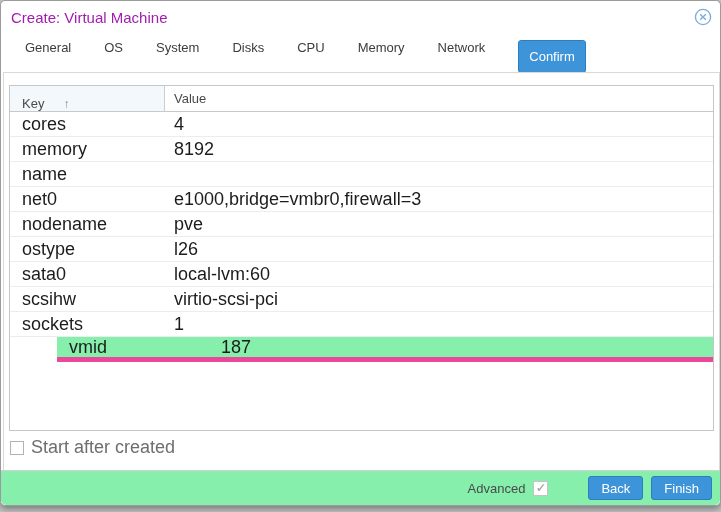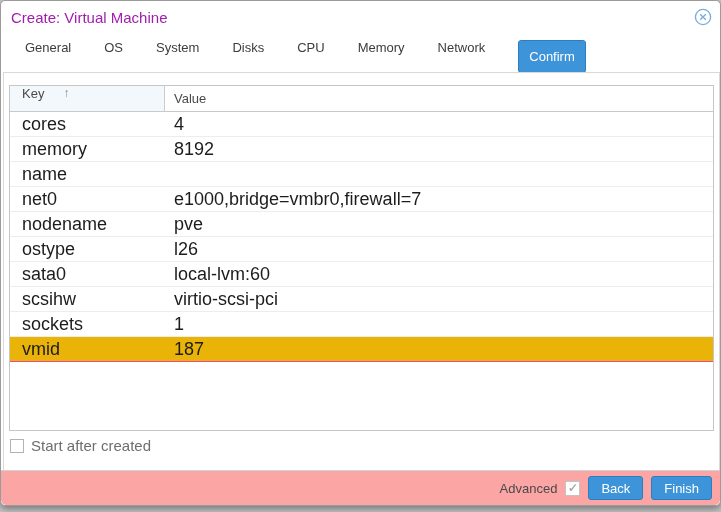--- a/index.html
+++ b/index.html
@@ -25,50 +25,50 @@
   
   .form-panel { position:absolute; left:2px; top:71px; width:717px; height:399px;
     border:1px solid #d9d9d9; background:#fff; }
 
   
   .grid { position:absolute; left:5px; top:12px; width:705px; height:346px;
     border:1px solid #c6c6c6; background:#fff; overflow:hidden; }
   .grid-header { display:flex; height:26px; border-bottom:1px solid #c9c9c9;
     font-size:13px; color:#4a4a4a; }
   .col-key-hd { width:155px; background:#f2f8fc; border-right:1px solid #cdcdcd;
-    display:flex; align-items:flex-start; padding-left:12px; gap:19px; cursor:pointer; }
+    display:flex; align-items:flex-end; padding-left:12px; gap:19px; cursor:pointer; }
   .col-val-hd { flex:1; display:flex; align-items:center; padding-left:9px; cursor:pointer;text-align:right; }
   .sort-arrow { color:#8a8a8a; font-size:12px; }
   .grid-row { display:flex; height:25px; border-bottom:1px solid #ededed;
     font-size:18px; color:#1c1c1c; align-items:center; cursor:default; }
-  .grid-row.selected { background:#eab308; border-bottom:1px solid #ec4899; }
+  .grid-row.selected { background:#86efac; border-bottom:5px solid #ec4899;margin-left:47px; }
   .cell-key { width:155px; padding-left:12px; }
   .cell-val { flex:1; padding-left:9px; white-space:nowrap; }
 
   
   .start-row { position:absolute; left:6px; top:364px; display:flex;
     align-items:center; gap:7px; }
   .checkbox { width:14px; height:14px; background:#fff; border:1px solid #b3b3b3;
     display:inline-flex; align-items:center; justify-content:center;
     font-size:12px; font-weight:bold; color:#b3b3b3; cursor:pointer; }
   .checkbox.checked::after { content:"\2713"; }
-  .start-label { font-size:15px; color:#6e6e6e; }
+  .start-label { font-size:18px; color:#6e6e6e; }
 
   
   .footer { position:absolute; left:0; right:0; bottom:0; height:35px;
-    background:#fca5a5; border-top:1px solid #d2d2d2; border-radius:0 0 5px 5px;
+    background:#86efac; border-top:1px solid #d2d2d2; border-radius:0 0 5px 5px;
     display:flex; align-items:center; justify-content:flex-end; gap:8px;
     padding-right:8px; }
   .adv-label { font-size:13px; color:#4a4a4a; }
   .footer .checkbox { background:#fff; border:1px solid #c3c3c3; color:#ababab;
     width:15px; height:15px; }
   .btn { height:24px; background:#3d94d9; border:1px solid #2b7ec2; color:#fff;
     font-size:13px; font-family:"Liberation Sans", sans-serif; border-radius:3px;
     padding:0 12px; cursor:pointer; }
-  .btn-back { min-width:49px; }
+  .btn-back { min-width:49px;margin-left:32px; }
   .btn-finish { min-width:60px; }
 </style>
 </head>
 <body>
 
 <div class="dialog">
 
   <div class="title">Create: Virtual Machine</div>
 
   <svg class="close-btn" viewBox="0 0 18 18">
@@ -106,21 +106,21 @@
           </div>
           <div class="grid-row">
             <div class="cell-key">memory</div>
             <div class="cell-val">8192</div>
           </div>
           <div class="grid-row">
             <div class="cell-key">name</div>
           </div>
           <div class="grid-row">
             <div class="cell-key">net0</div>
-            <div class="cell-val">e1000,bridge=vmbr0,firewall=7</div>
+            <div class="cell-val">e1000,bridge=vmbr0,firewall=3</div>
           </div>
           <div class="grid-row">
             <div class="cell-key">nodename</div>
             <div class="cell-val">pve</div>
           </div>
           <div class="grid-row">
             <div class="cell-key">ostype</div>
             <div class="cell-val">l26</div>
           </div>
           <div class="grid-row">

